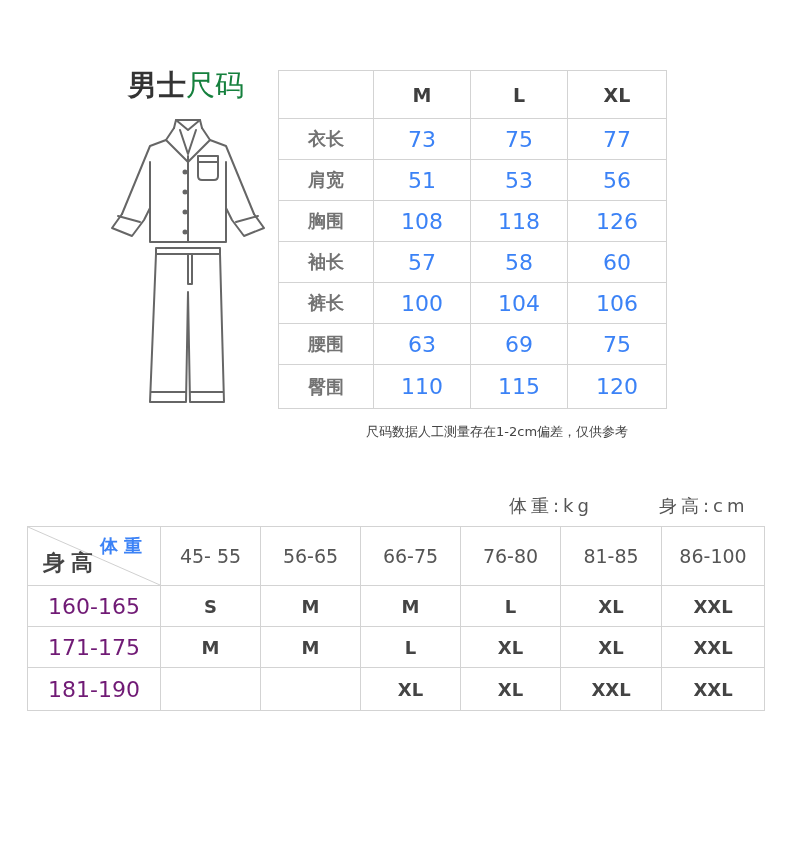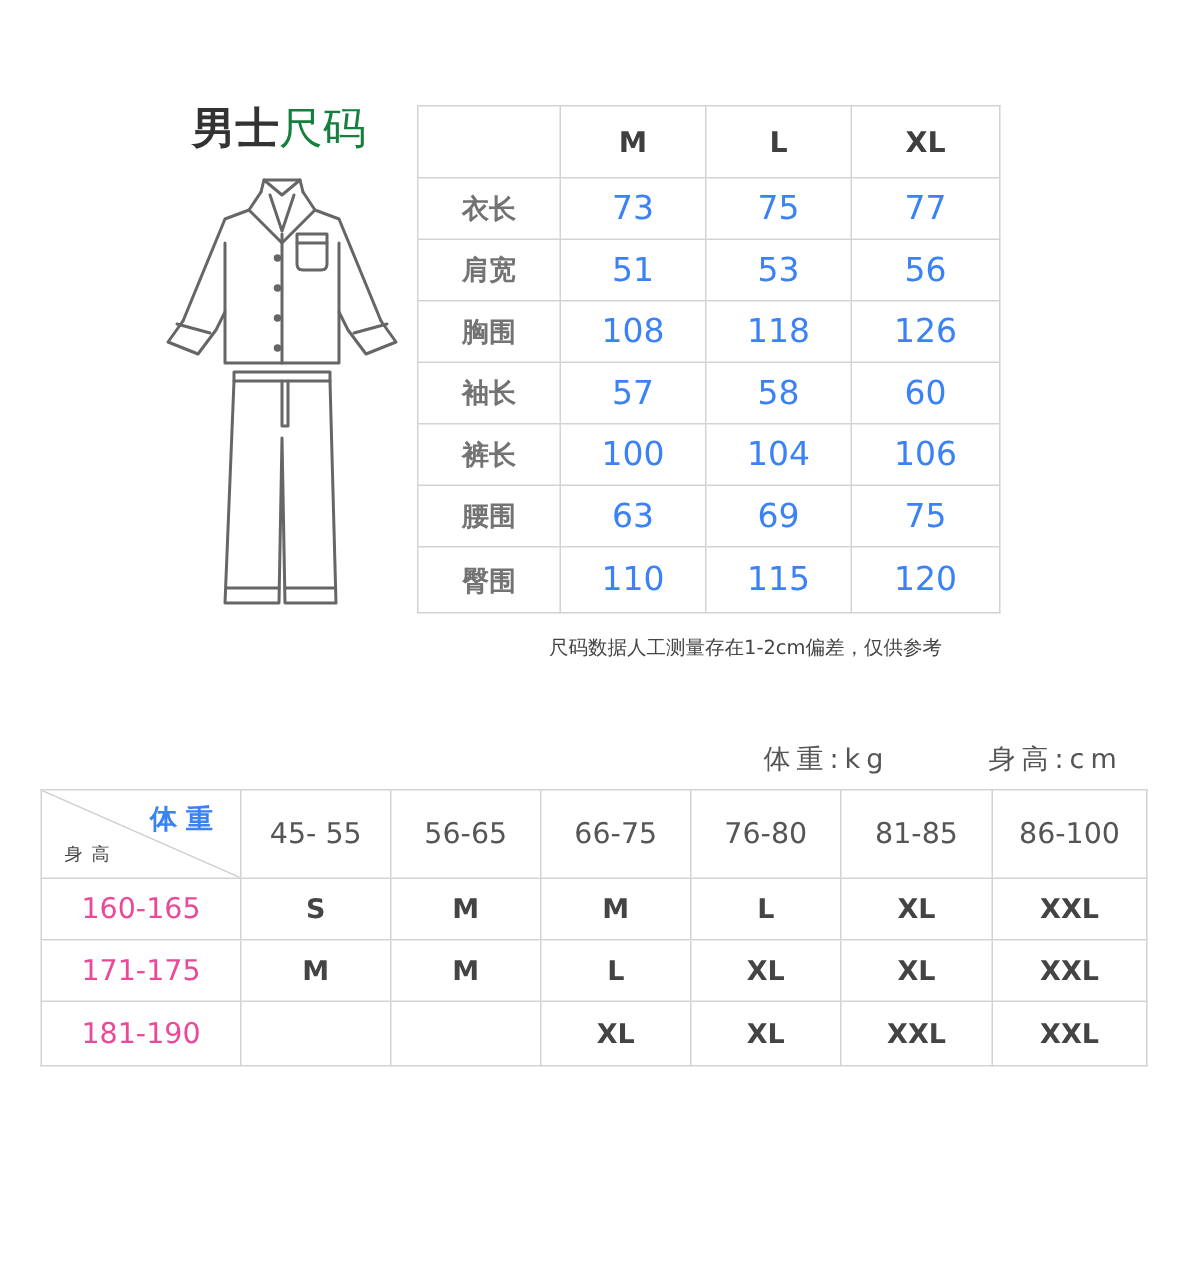--- a/index.html
+++ b/index.html
@@ -22,28 +22,28 @@
   #size-table tr:last-child td { height: 44px; }
 
   .note { position: absolute; left: 366px; top: 423px; font-size: 13px; color: #444; white-space: nowrap; }
 
   .units { position: absolute; top: 494px; font-size: 18px; color: #555; white-space: nowrap; letter-spacing: 4px; }
   .units.w { left: 509px; }
   .units.h { left: 659px; text-align: center; }
 
   #rec-table { left: 27px; top: 526px; width: 737px; border: 1.5px solid #555555; }
   #rec-table th { height: 59px; font-size: 19px; font-weight: normal; color: #555555; }
-  #rec-table td { height: 41px; font-size: 19px; color: #ec4899; }
+  #rec-table td { height: 41px; font-size: 22px; color: #701a75; }
   #rec-table td.size { font-weight: bold; color: #444444; font-size: 18px; }
   #rec-table tr:last-child td { height: 43px; }
 
   th.corner { position: relative; overflow: hidden; }
   th.corner svg { position: absolute; left: 0; top: 0; width: 100%; height: 100%; }
   th.corner .w-label { position: absolute; right: 12px; top: 7px; font-weight: bold; font-size: 18px; color: #3b82f6; letter-spacing: 6px; }
-  th.corner .h-label { position: absolute; left: 15px; bottom: 7px; font-weight: normal; font-size: 12px; color: #444; letter-spacing: 6px; }
+  th.corner .h-label { position: absolute; left: 15px; bottom: 7px; font-weight: bold; font-size: 22px; color: #444; letter-spacing: 6px; }
 </style>
 </head>
 <body>
 
 <div class="title"><span class="bold">男士</span><span class="light">尺码</span></div>
 
 <svg class="illus" viewBox="0 0 164 294" fill="none" stroke="#666" stroke-width="2" stroke-linejoin="round" stroke-linecap="round">
 
   <path d="M70 12 L72 4 L96 4 L98 12"></path>
   <path d="M70 12 L62 24 L84 46 L106 24 L98 12"></path>

